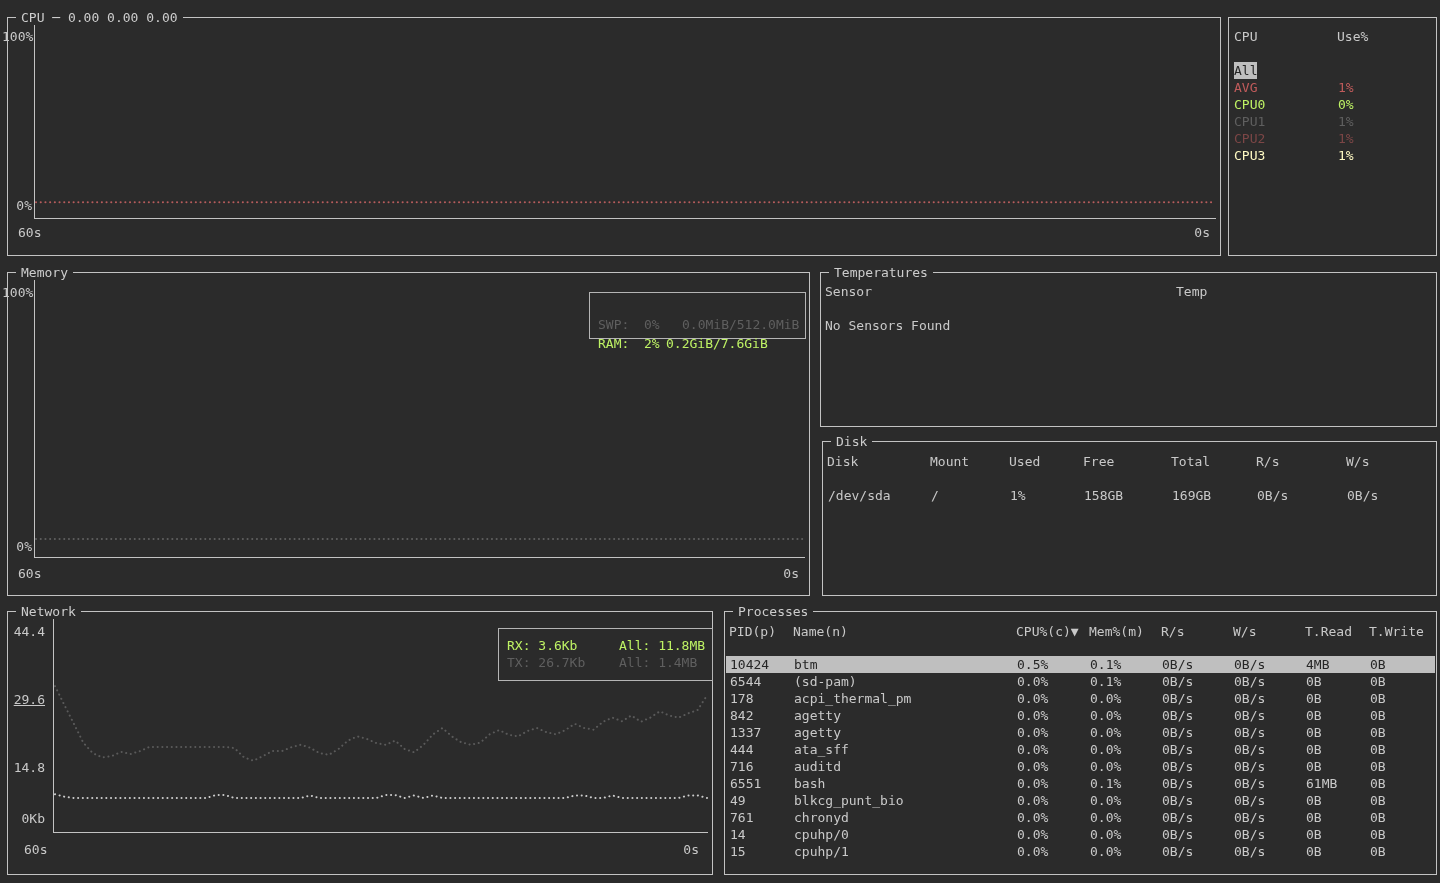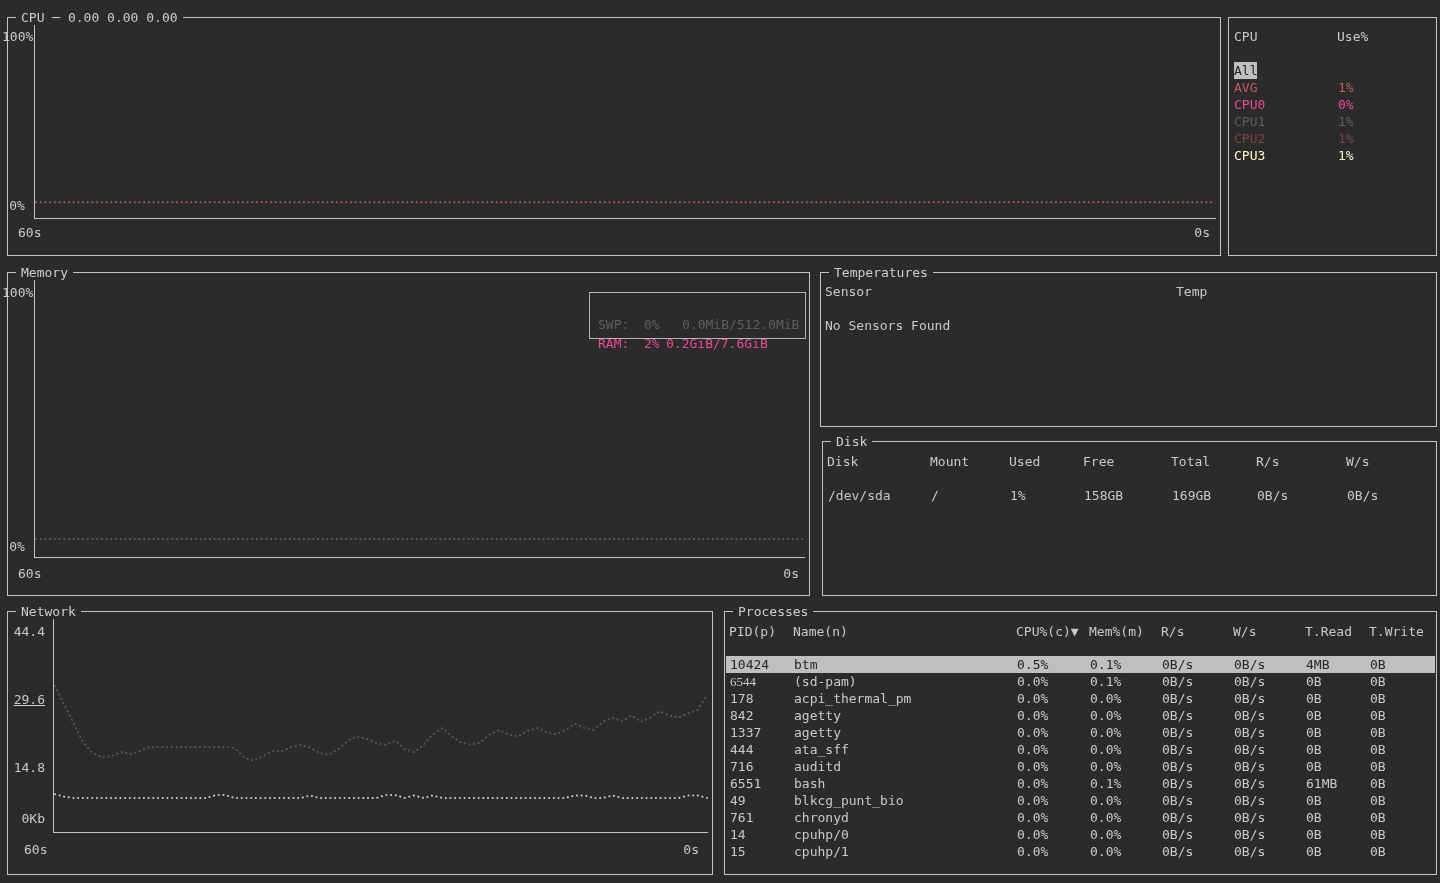--- a/index.html
+++ b/index.html
@@ -9,31 +9,31 @@
     background:#2b2b2b; color:#c9c9c9;
     font-family:"DejaVu Sans Mono", monospace; font-size:13px; line-height:17px;
   }
   .panel { position:absolute; border:1px solid #c3c3c3; }
   .panel-title {
     position:absolute; top:-9px; left:8px; background:#2b2b2b;
     padding:0 5px; white-space:pre; color:#cdcdcd;
   }
   .plot { position:absolute; border-left:1px solid #c3c3c3; border-bottom:1px solid #c3c3c3; }
   .plot svg { position:absolute; left:0; top:0; }
-  .ylab { position:absolute; width:30px; text-align:center; white-space:pre; }
+  .ylab { position:absolute; width:30px; text-align:right; white-space:pre; }
   .ylab-wide { position:absolute; width:34px; text-align:right; white-space:pre; }
   .xlab { position:absolute; white-space:pre; }
   .legend-box { position:absolute; border:1px solid #b5b5b5; background:#2b2b2b; }
   .legend-row { position:absolute; left:0; right:0; height:17px; }
   .legend-row span { position:absolute; white-space:pre; }
   .hdr { position:absolute; white-space:pre; color:#c9c9c9; }
   .row { position:absolute; left:1px; right:1px; height:17px; }
   .row span { position:absolute; white-space:pre; }
   .selected-row { background:#bfbfbf; color:#262626; }
-  .bright { color:#ec4899; }
+  .bright { color:#bef264; }
   .dim { color:#5f5f5f; }
   .very-dim { color:#fef9c3; }
   .red { color:#c05b5b; }
   .dark-red { color:#7c4646; }
   .sel-name { background:#bfbfbf; color:#262626; }
 </style>
 </head>
 <body>
 
 <div class="panel" style="left:7px; top:17px; width:1214px; height:239px;">
@@ -143,20 +143,30 @@
   <span class="ylab-wide" style="left:3px; top:147px;">14.8</span>
   <span class="ylab-wide" style="left:3px; top:198px;">0Kb</span>
   <div class="plot" style="left:45px; top:7px; width:655px; height:214px;">
     <svg id="network-svg" width="654" height="213" viewBox="0 0 654 213">
         <polyline points="1.0,67.1 10.4,86.0 19.9,104.8 29.3,123.7 38.8,134.2 48.2,138.4 57.7,137.1 67.1,132.9 76.6,135.0 86.0,132.1 95.5,127.9 104.9,127.9 114.4,127.9 123.8,127.9 133.3,127.9 142.7,127.9 152.2,127.9 161.6,127.9 171.1,127.9 180.5,129.1 190.0,138.4 199.4,141.7 208.9,137.1 218.3,132.1 227.8,132.1 237.2,128.3 246.7,125.8 256.1,128.7 265.6,134.2 275.0,135.8 284.5,130.0 293.9,121.6 303.4,117.4 312.8,119.9 322.3,124.1 331.7,125.8 341.2,121.6 350.6,130.0 360.1,133.3 369.5,125.8 379.0,115.3 388.4,109.0 397.9,117.4 407.3,123.3 416.8,125.8 426.2,123.7 435.7,115.3 445.1,111.1 454.6,115.7 464.0,117.4 473.5,112.0 482.9,109.0 492.4,113.2 501.8,115.3 511.3,111.1 520.7,104.8 530.2,109.0 539.6,110.7 549.1,102.7 558.5,98.6 568.0,102.3 577.4,96.5 586.9,102.7 596.3,98.6 605.8,92.3 615.2,96.5 624.7,98.6 634.1,94.4 643.6,91.0 653.0,76.4" fill="none" stroke="#5a5a5a" stroke-width="2" stroke-linecap="round" stroke-dasharray="0.1 4.6"></polyline>
         <polyline points="1.0,175.2 10.4,177.7 19.9,179.0 29.3,179.0 38.8,179.0 48.2,179.0 57.7,179.0 67.1,179.0 76.6,179.0 86.0,179.0 95.5,179.0 104.9,179.0 114.4,179.0 123.8,179.0 133.3,179.0 142.7,179.0 152.2,179.0 161.6,176.1 171.1,176.1 180.5,179.0 190.0,179.0 199.4,179.0 208.9,179.0 218.3,179.0 227.8,179.0 237.2,179.0 246.7,179.0 256.1,176.5 265.6,179.0 275.0,179.0 284.5,179.0 293.9,179.0 303.4,179.0 312.8,179.0 322.3,179.0 331.7,176.1 341.2,176.1 350.6,179.0 360.1,176.5 369.5,179.0 379.0,176.5 388.4,179.0 397.9,179.0 407.3,179.0 416.8,179.0 426.2,179.0 435.7,179.0 445.1,179.0 454.6,179.0 464.0,179.0 473.5,179.0 482.9,179.0 492.4,179.0 501.8,179.0 511.3,179.0 520.7,176.5 530.2,176.5 539.6,179.0 549.1,179.0 558.5,176.5 568.0,179.0 577.4,179.0 586.9,179.0 596.3,179.0 605.8,179.0 615.2,179.0 624.7,179.0 634.1,176.5 643.6,176.5 653.0,179.0" fill="none" stroke="#cccccc" stroke-width="2" stroke-linecap="round" stroke-dasharray="0.1 4.6"></polyline>
       </svg>
   </div>
   <span class="xlab" style="left:16px; top:229px;">60s</span>
   <span class="xlab" style="right:13px; top:229px;">0s</span>
+  <div class="legend-box" style="left:490px; top:16px; width:215px; height:53px;">
+    <div class="legend-row" style="top:8px;">
+      <span class="bright" style="left:8px;">RX: 3.6Kb</span>
+      <span class="bright" style="left:120px;">All: 11.8MB</span>
+    </div>
+    <div class="legend-row" style="top:25px;">
+      <span class="dim" style="left:8px;">TX: 26.7Kb</span>
+      <span class="dim" style="left:120px;">All: 1.4MB</span>
+    </div>
+  </div>
 </div>
 
 <div class="panel" style="left:724px; top:611px; width:713px; height:264px;">
   <span class="panel-title">Processes</span>
   <div id="process-headers">
       <span class="hdr" style="left: 4px; top: 11px;">PID(p)</span>
       <span class="hdr" style="left: 68px; top: 11px;">Name(n)</span>
       <span class="hdr" style="left: 291px; top: 11px;">CPU%(c)▼</span>
       <span class="hdr" style="left: 364px; top: 11px;">Mem%(m)</span>
       <span class="hdr" style="left: 436px; top: 11px;">R/s</span>
@@ -169,21 +179,21 @@
         <span style="left: 4px;">10424</span>
         <span style="left: 68px;">btm</span>
         <span style="left: 291px;">0.5%</span>
         <span style="left: 364px;">0.1%</span>
         <span style="left: 436px;">0B/s</span>
         <span style="left: 508px;">0B/s</span>
         <span style="left: 580px;">4MB</span>
         <span style="left: 644px;">0B</span>
       </div>
       <div class="row" style="top: 61px;">
-        <span style="left: 4px; font-family: Liberation Serif, serif;">6544</span>
+        <span style="left: 4px;">6544</span>
         <span style="left: 68px;">(sd-pam)</span>
         <span style="left: 291px;">0.0%</span>
         <span style="left: 364px;">0.1%</span>
         <span style="left: 436px;">0B/s</span>
         <span style="left: 508px;">0B/s</span>
         <span style="left: 580px;">0B</span>
         <span style="left: 644px;">0B</span>
       </div>
       <div class="row" style="top: 78px;">
         <span style="left: 4px;">178</span>

